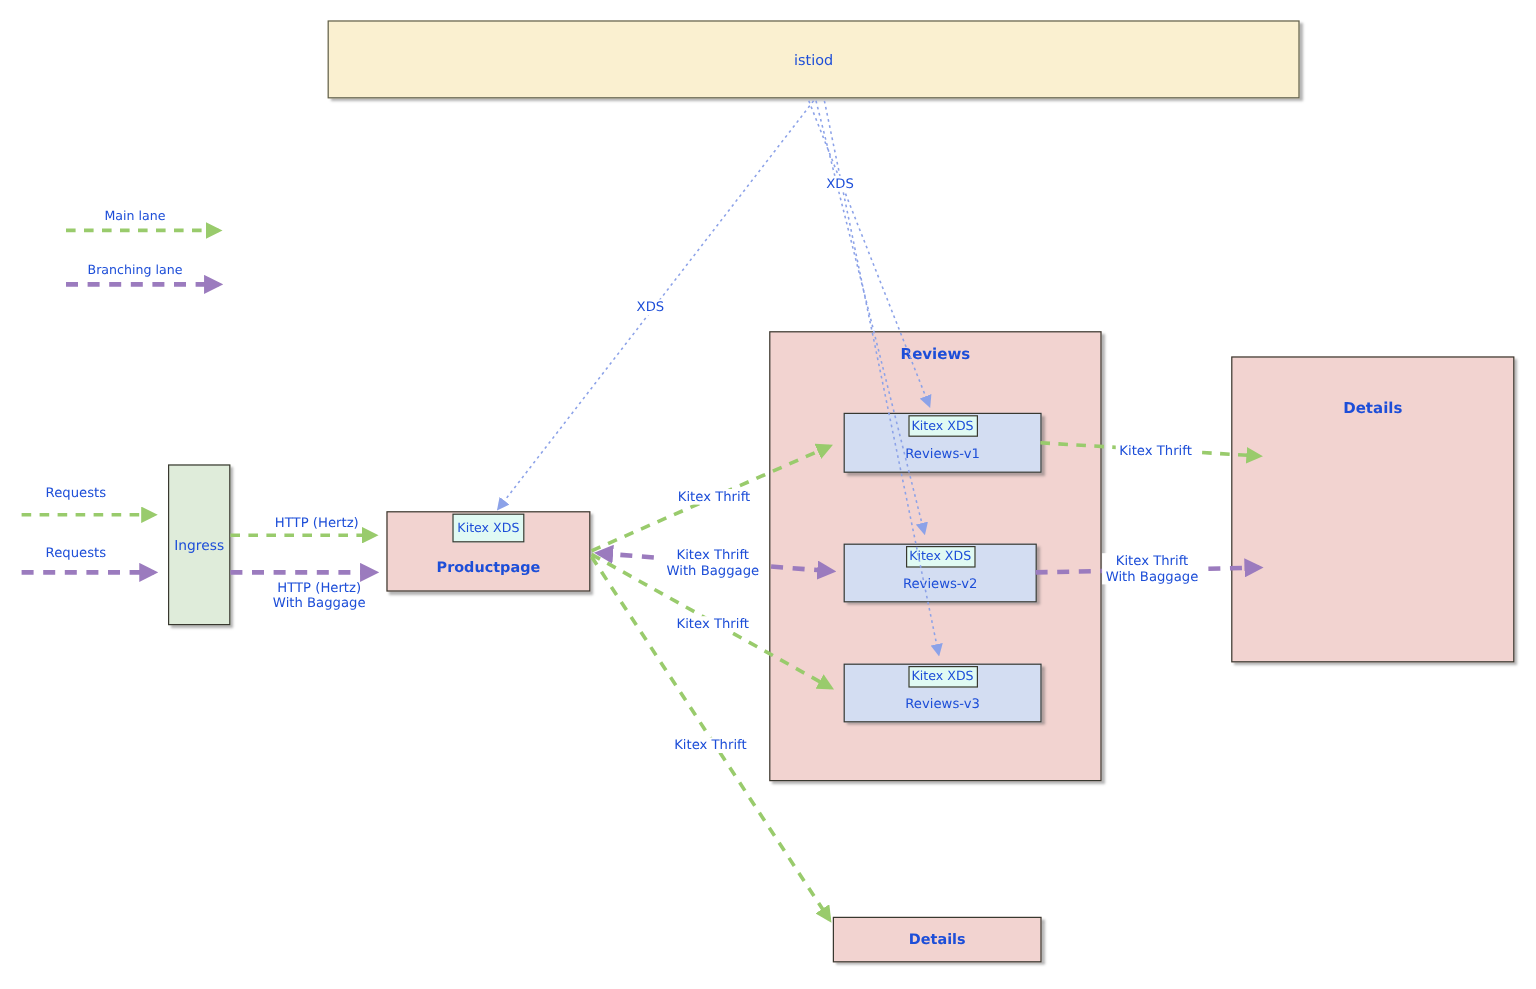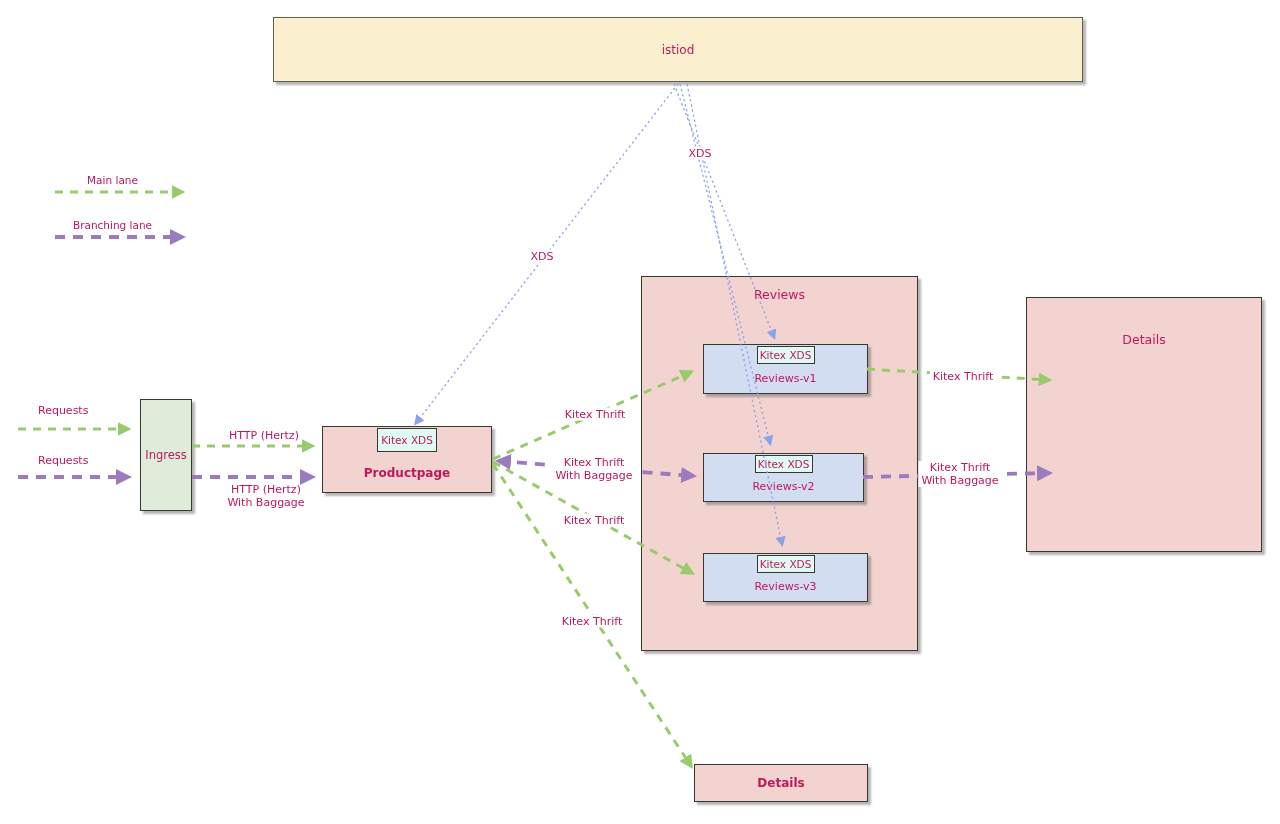--- a/index.html
+++ b/index.html
@@ -1,31 +1,31 @@
 <!DOCTYPE html>
 <html style="--main-lane-green: #99CB6C; --branching-lane-purple: #9B7BBE; --xds-blue: #8CA2E8; --service-pink: #F2D3D0; --version-blue: #D3DDF2; --xds-box-cyan: #E0FAF3; --istiod-yellow: #FAF0D0; --ingress-green: #DFECDA;"><head>
 <meta charset="utf-8">
 <style>
   html,body{margin:0;padding:0;background:#ffffff;}
   #canvas{
     position:relative;width:1280px;height:824px;background:#fff;overflow:hidden;
-    font-family:"DejaVu Sans","Liberation Sans",sans-serif;color:#be185d;
+    font-family:"DejaVu Sans","Liberation Sans",sans-serif;color:#1d4ed8;
   }
   .box{position:absolute;border:1.4px solid #38382f;box-sizing:border-box;
        box-shadow:2.5px 2.5px 2px rgba(90,90,90,.45);}
   .flexc{display:flex;align-items:center;justify-content:center;}
   .istiod{background:var(--istiod-yellow);border-color:#5f5f4c;font-size:12px;}
   .ingress{background:var(--ingress-green);font-size:11.5px;}
   .pink{background:var(--service-pink);}
   .blue{background:var(--version-blue);}
   .cyan{position:absolute;left:50%;transform:translateX(-50%);top:1px;
         background:var(--xds-box-cyan);border:1.2px solid #38382f;box-sizing:border-box;
         font-size:10.5px;display:flex;align-items:center;justify-content:center;}
   .grouptitle{position:absolute;left:0;width:100%;text-align:center;
-              font-weight:normal;font-size:12.5px;}
+              font-weight:bold;font-size:12.5px;}
   .nodelabel{position:absolute;left:0;width:100%;text-align:center;font-size:11px;}
   .boldlabel{font-weight:bold;font-size:12px;}
   .txt{position:absolute;font-size:11px;z-index:2;}
   .legendtxt{font-size:10.5px;text-align:center;}
   .elabel{position:absolute;transform:translate(-50%,-50%);background:#ffffff;
           padding:0 3px;font-size:11px;line-height:13px;text-align:center;
           white-space:pre-line;z-index:6;}
   .ctr{text-align:center;white-space:pre-line;padding-left:12px;}
   #edges{position:absolute;left:0;top:0;z-index:5;pointer-events:none;}
   .ln-green{stroke:var(--main-lane-green);stroke-width:3;fill:none;stroke-dasharray:8 7;}
@@ -44,21 +44,21 @@
   <div class="box istiod flexc z1" style="left:273px;top:17px;width:810px;height:65px;">
     <span>istiod</span>
   </div>
 
   <div class="txt legendtxt" style="left:40px;top:174px;width:145px;">Main lane</div>
   <div class="txt legendtxt" style="left:40px;top:219px;width:145px;">Branching lane</div>
 
   <div class="txt" style="left:38px;top:404px;">Requests</div>
   <div class="txt" style="left:38px;top:454px;">Requests</div>
 
-  <div class="box ingress flexc z1" style="left:140px;top:399px;width:52px;height:112px;">
+  <div class="box ingress flexc z1" style="left:140px;top:387px;width:52px;height:134px;">
     <span>Ingress</span>
   </div>
 
   <div class="txt ctr" style="left:197px;top:429px;width:110px;">HTTP (Hertz)</div>
   <div class="txt ctr" style="left:197px;top:483px;width:114px;">HTTP (Hertz)
 With Baggage</div>
 
   <div class="box pink z1" style="left:322px;top:426px;width:170px;height:67px;">
     <div class="cyan" style="width:60px;height:24px;">
       <span>Kitex XDS</span>

